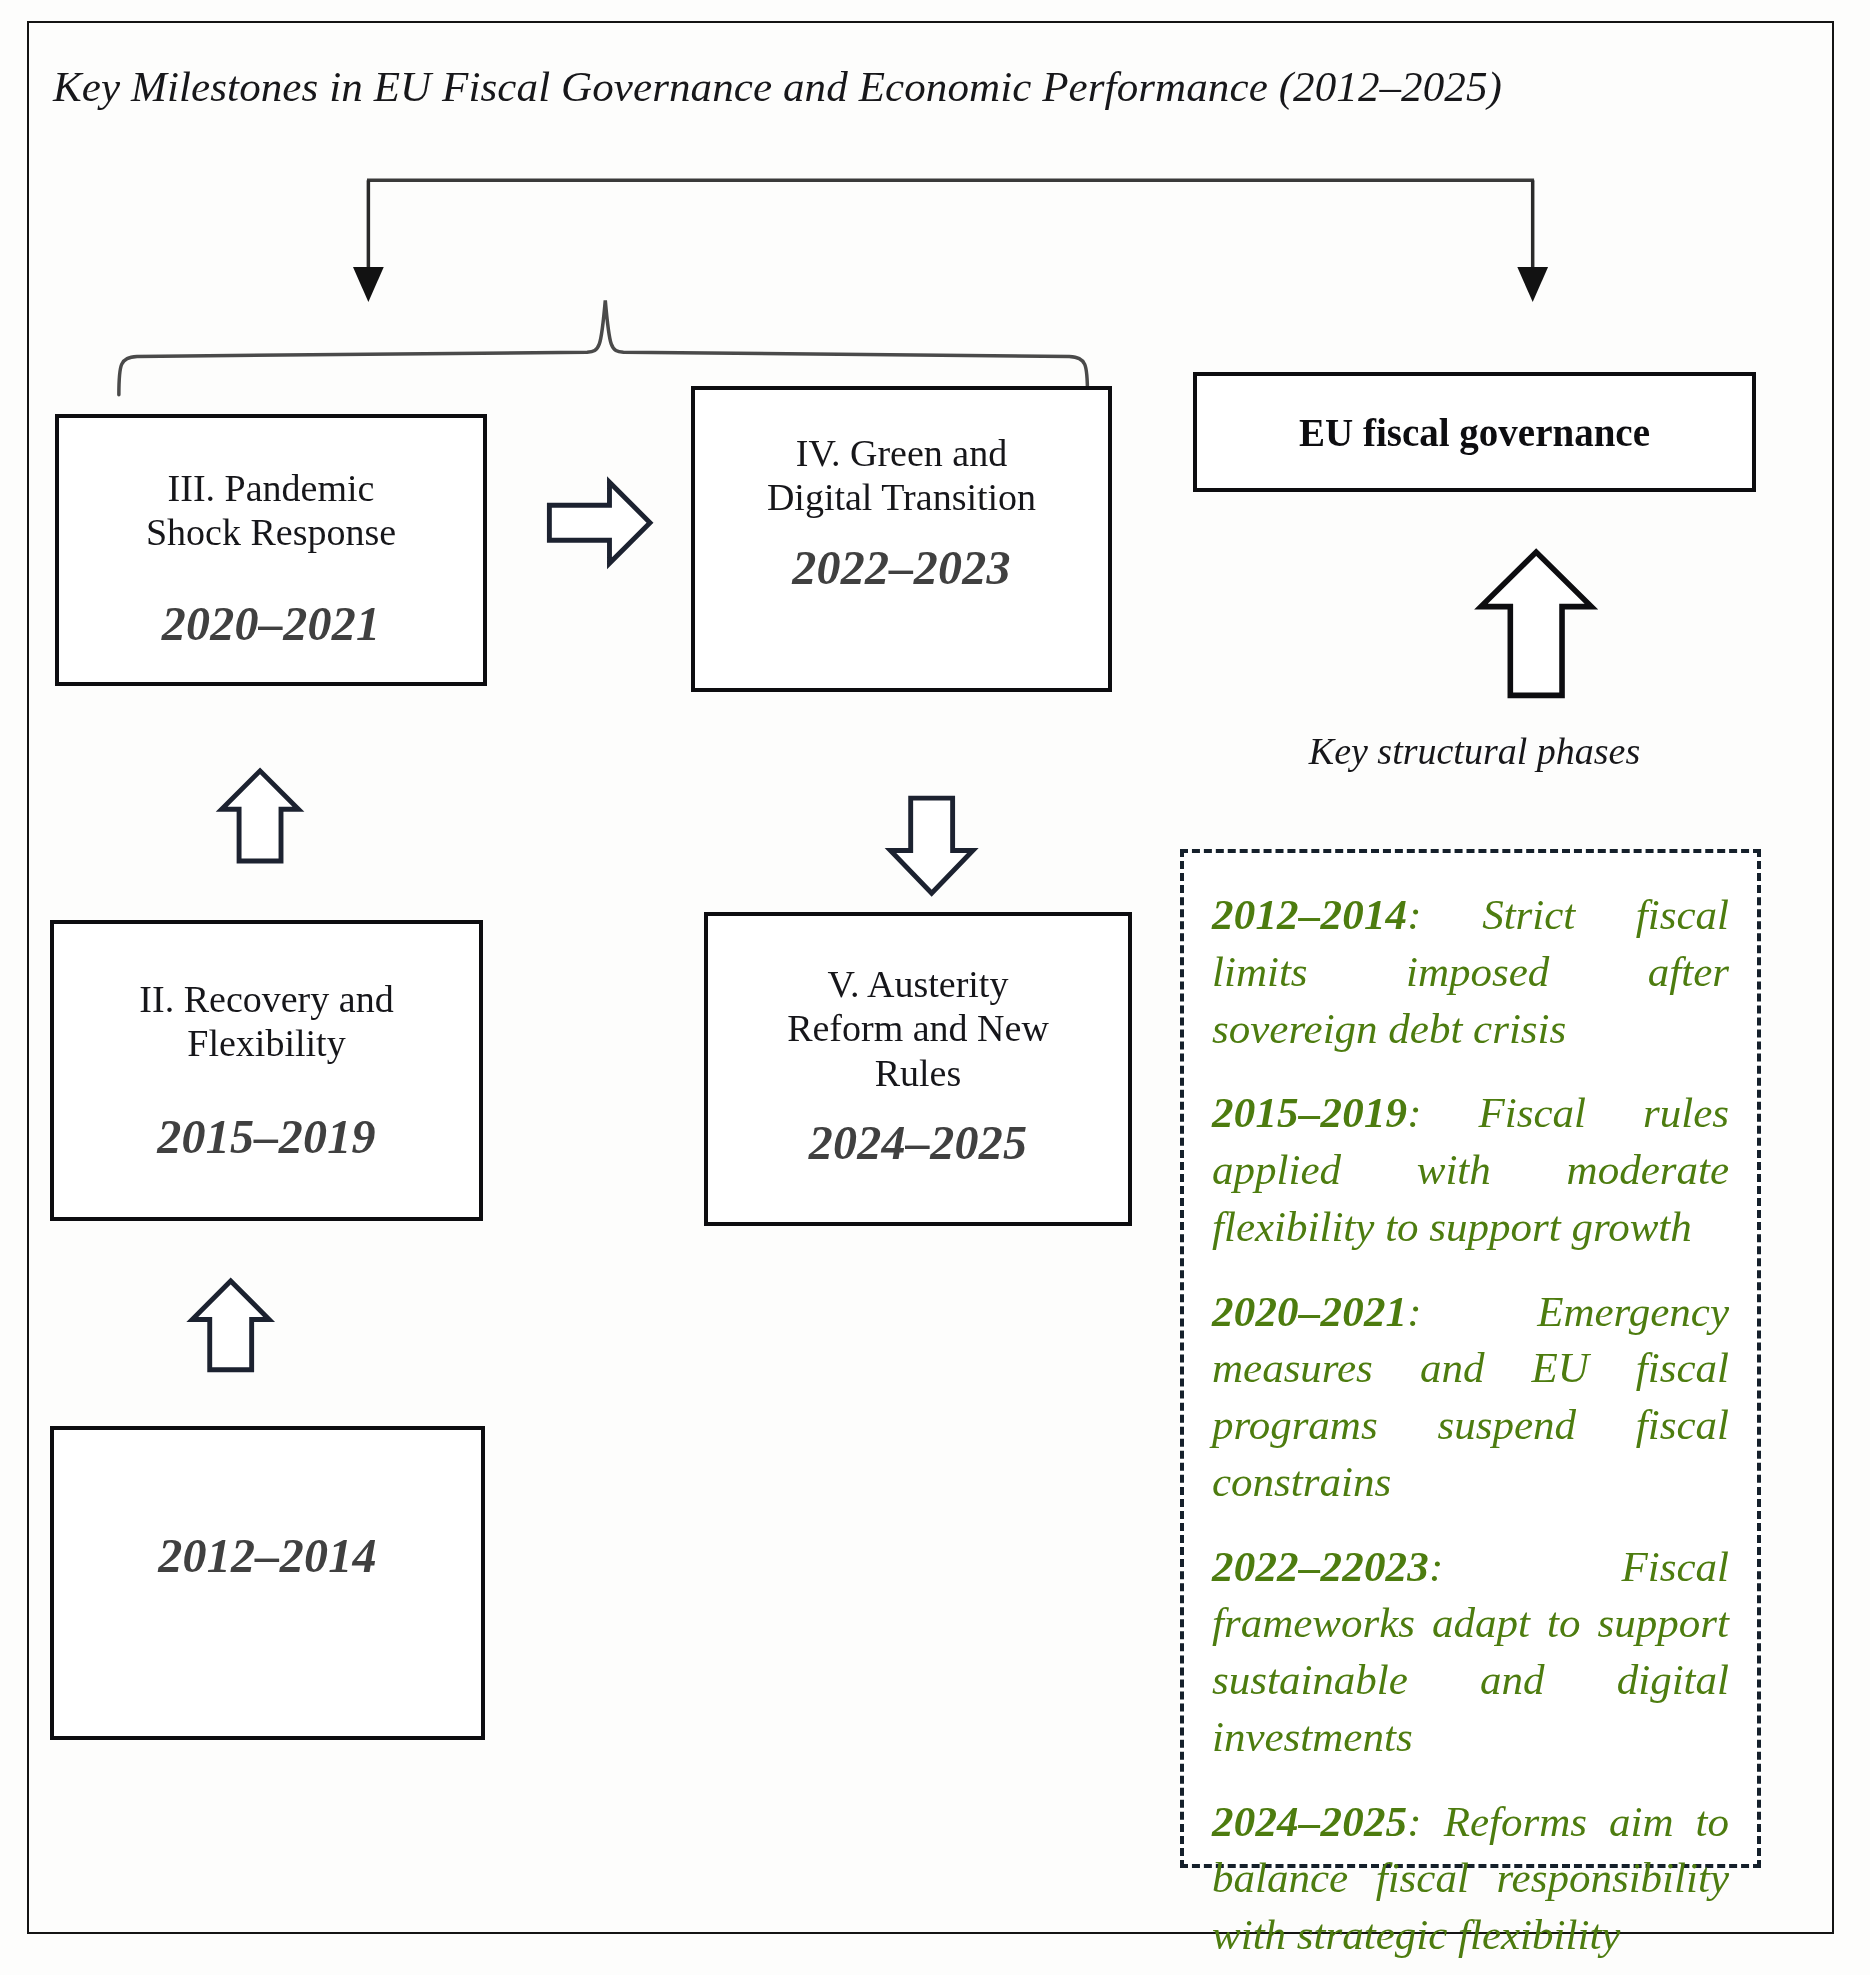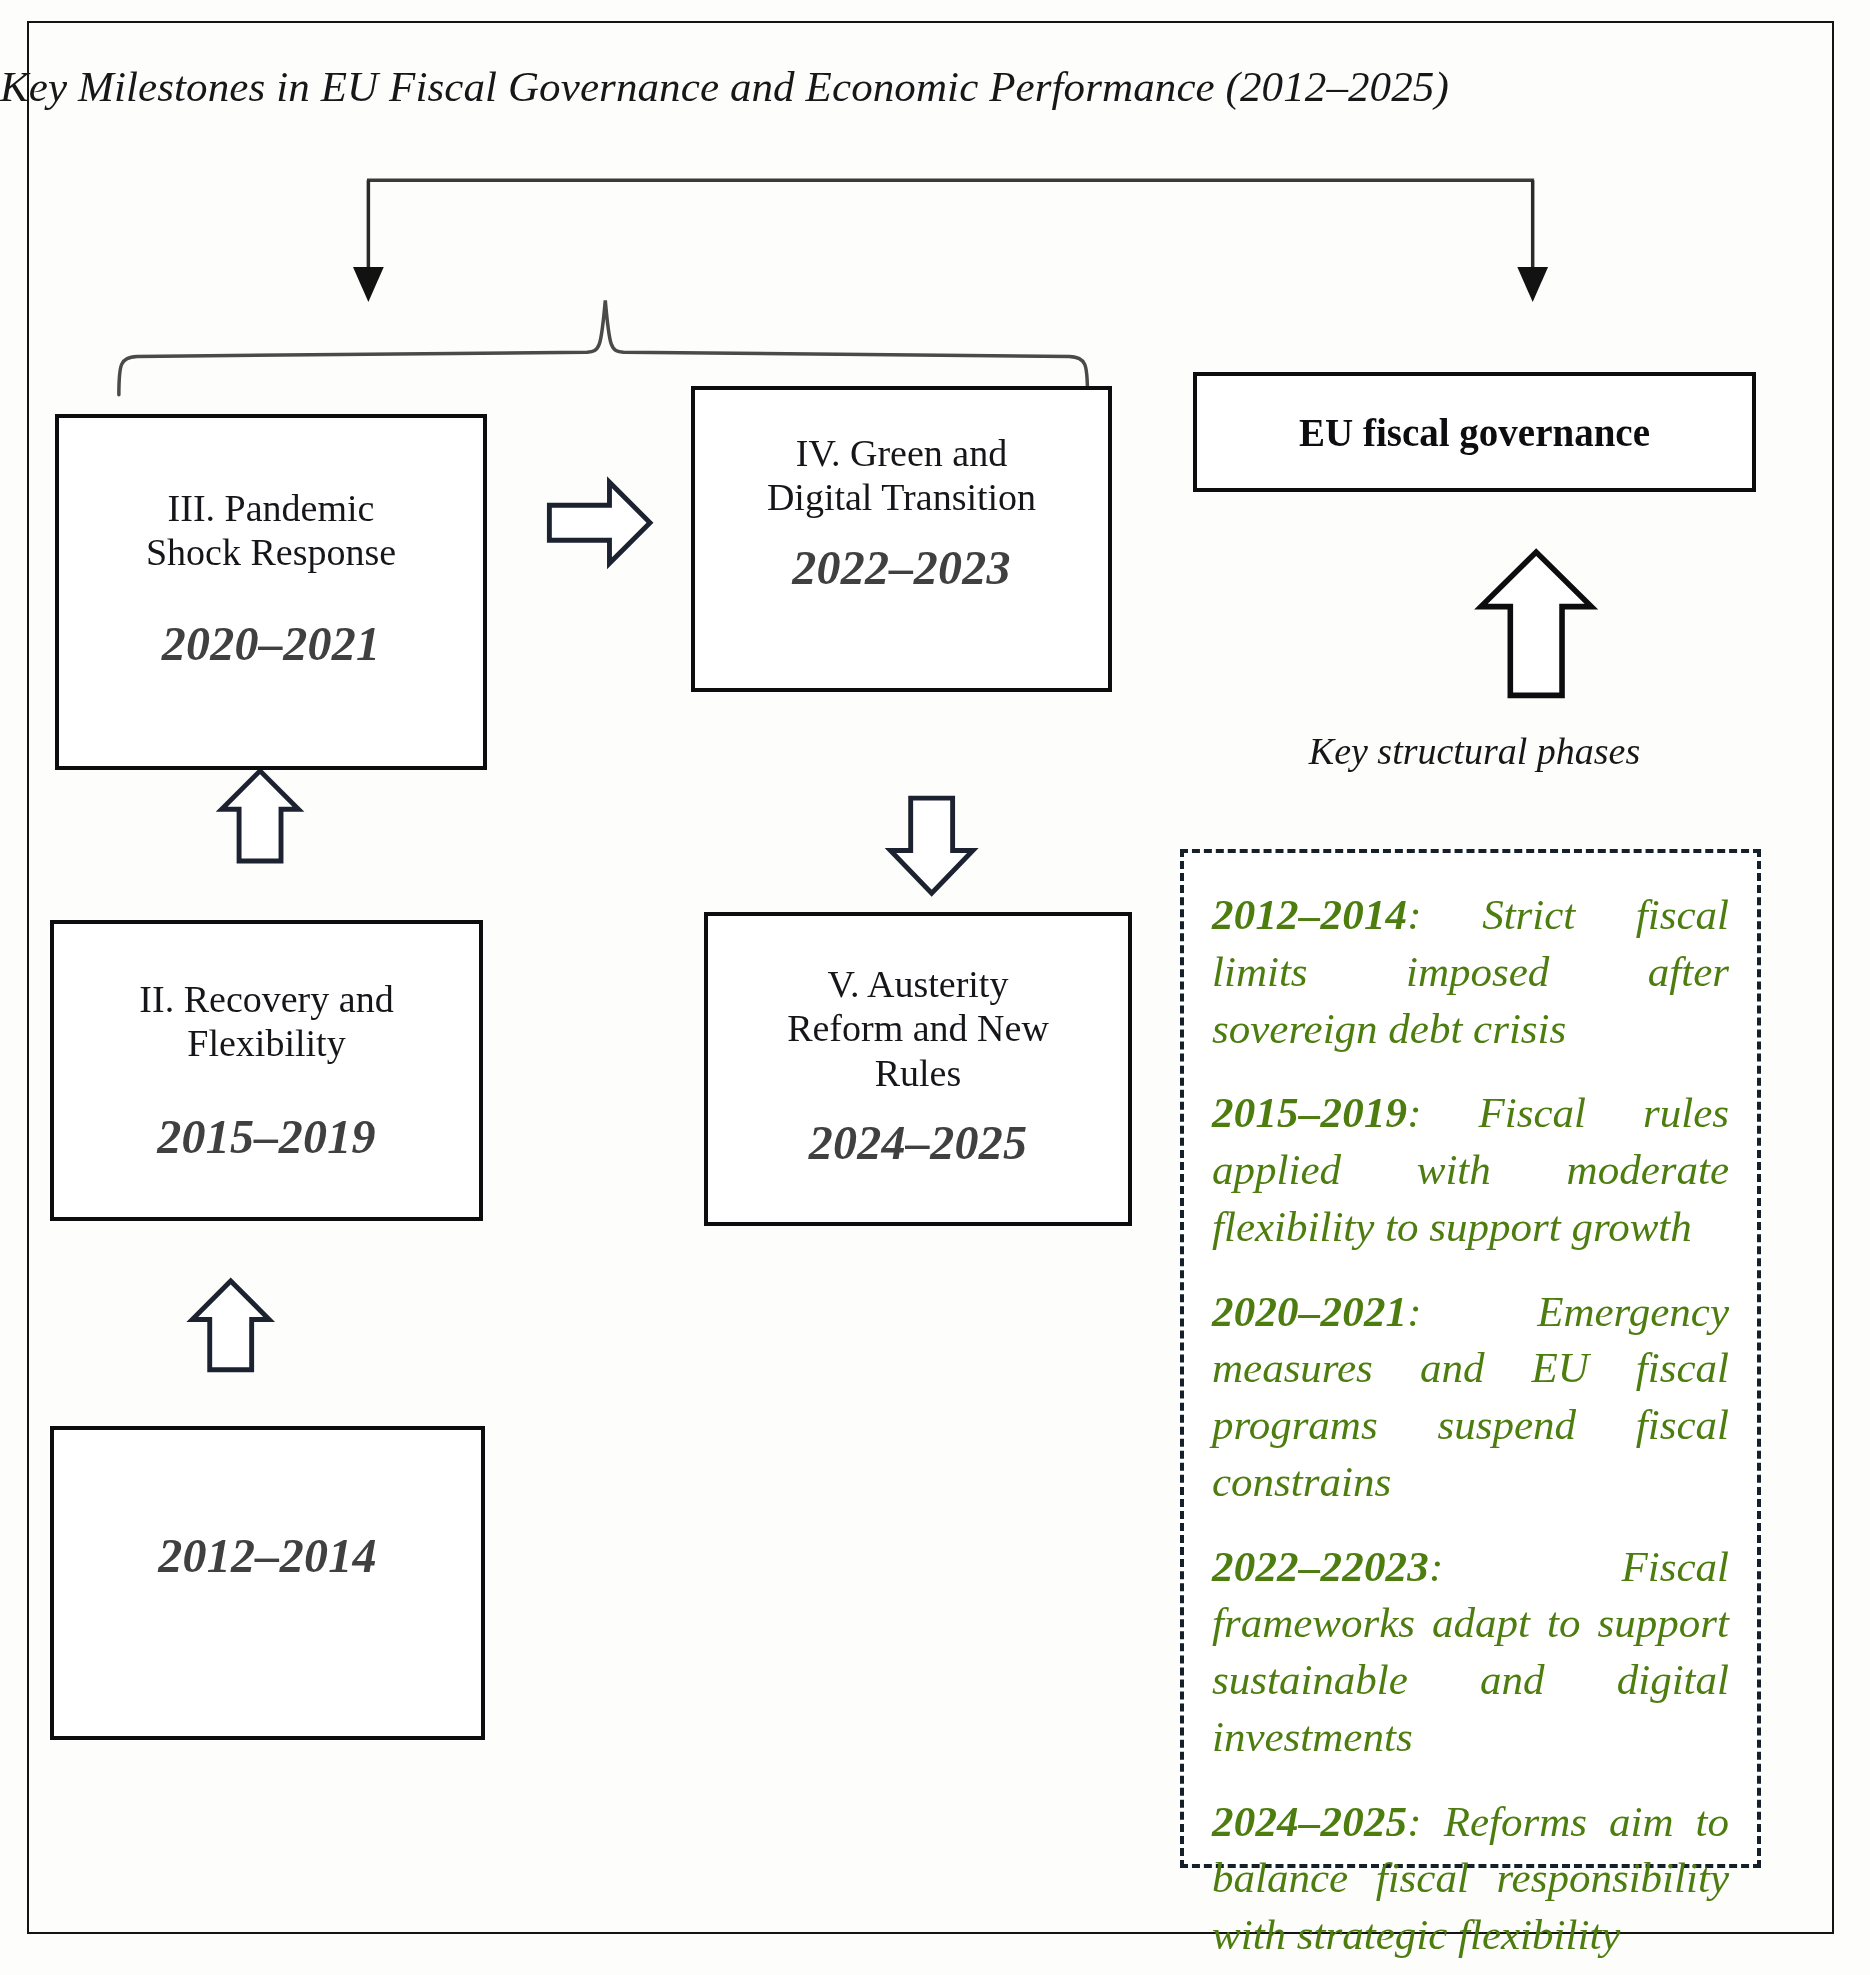--- a/index.html
+++ b/index.html
@@ -25,21 +25,21 @@
     height: 1913px;
     border: 2.8px solid #141414;
     box-sizing: border-box;
   }
   
   #figure-title {
     position: absolute;
     left: 0;
     top: 62px;
     width: 1555px;
-    text-align: left;
+    text-align: center;
     font-style: italic;
     font-size: 43px;
     color: #17171a;
     letter-spacing: 0.1px;
     white-space: nowrap;
   }
   
   .phase-box {
     position: absolute;
     border: 4.2px solid #0d0d10;
@@ -57,21 +57,21 @@
     color: #16161a;
     padding: 0 12.6px;
   }
   .phase-years {
     font-size: 48px;
     font-style: italic;
     font-weight: bold;
     color: #404040;
     letter-spacing: 0.3px;
   }
-  #box-pandemic   { left: 55px;  top: 414px;  width: 432px;  height: 356px; padding-top: 68px; font-family: Liberation Serif, serif; }
+  #box-pandemic   { left: 55px;  top: 414px;  width: 432px;  height: 272px; padding-top: 48px; font-family: Liberation Serif, serif; }
   #box-pandemic .phase-years { margin-top: 41px; }
 
   #box-green      { left: 691px; top: 386px;  width: 421px;  height: 306px; padding-top: 41px; text-align: center; }
   #box-green .phase-years { margin-top: 19.6px; }
 
   #box-recovery   { left: 50px;  top: 920px; width: 433px;  height: 301px; padding-top: 53px; }
   #box-recovery .phase-years { margin-top: 43px; }
 
   #box-reform     { left: 704px; top: 912px; width: 428px; height: 314px; padding-top: 46px; }
   #box-reform .phase-years { margin-top: 19.6px; }

